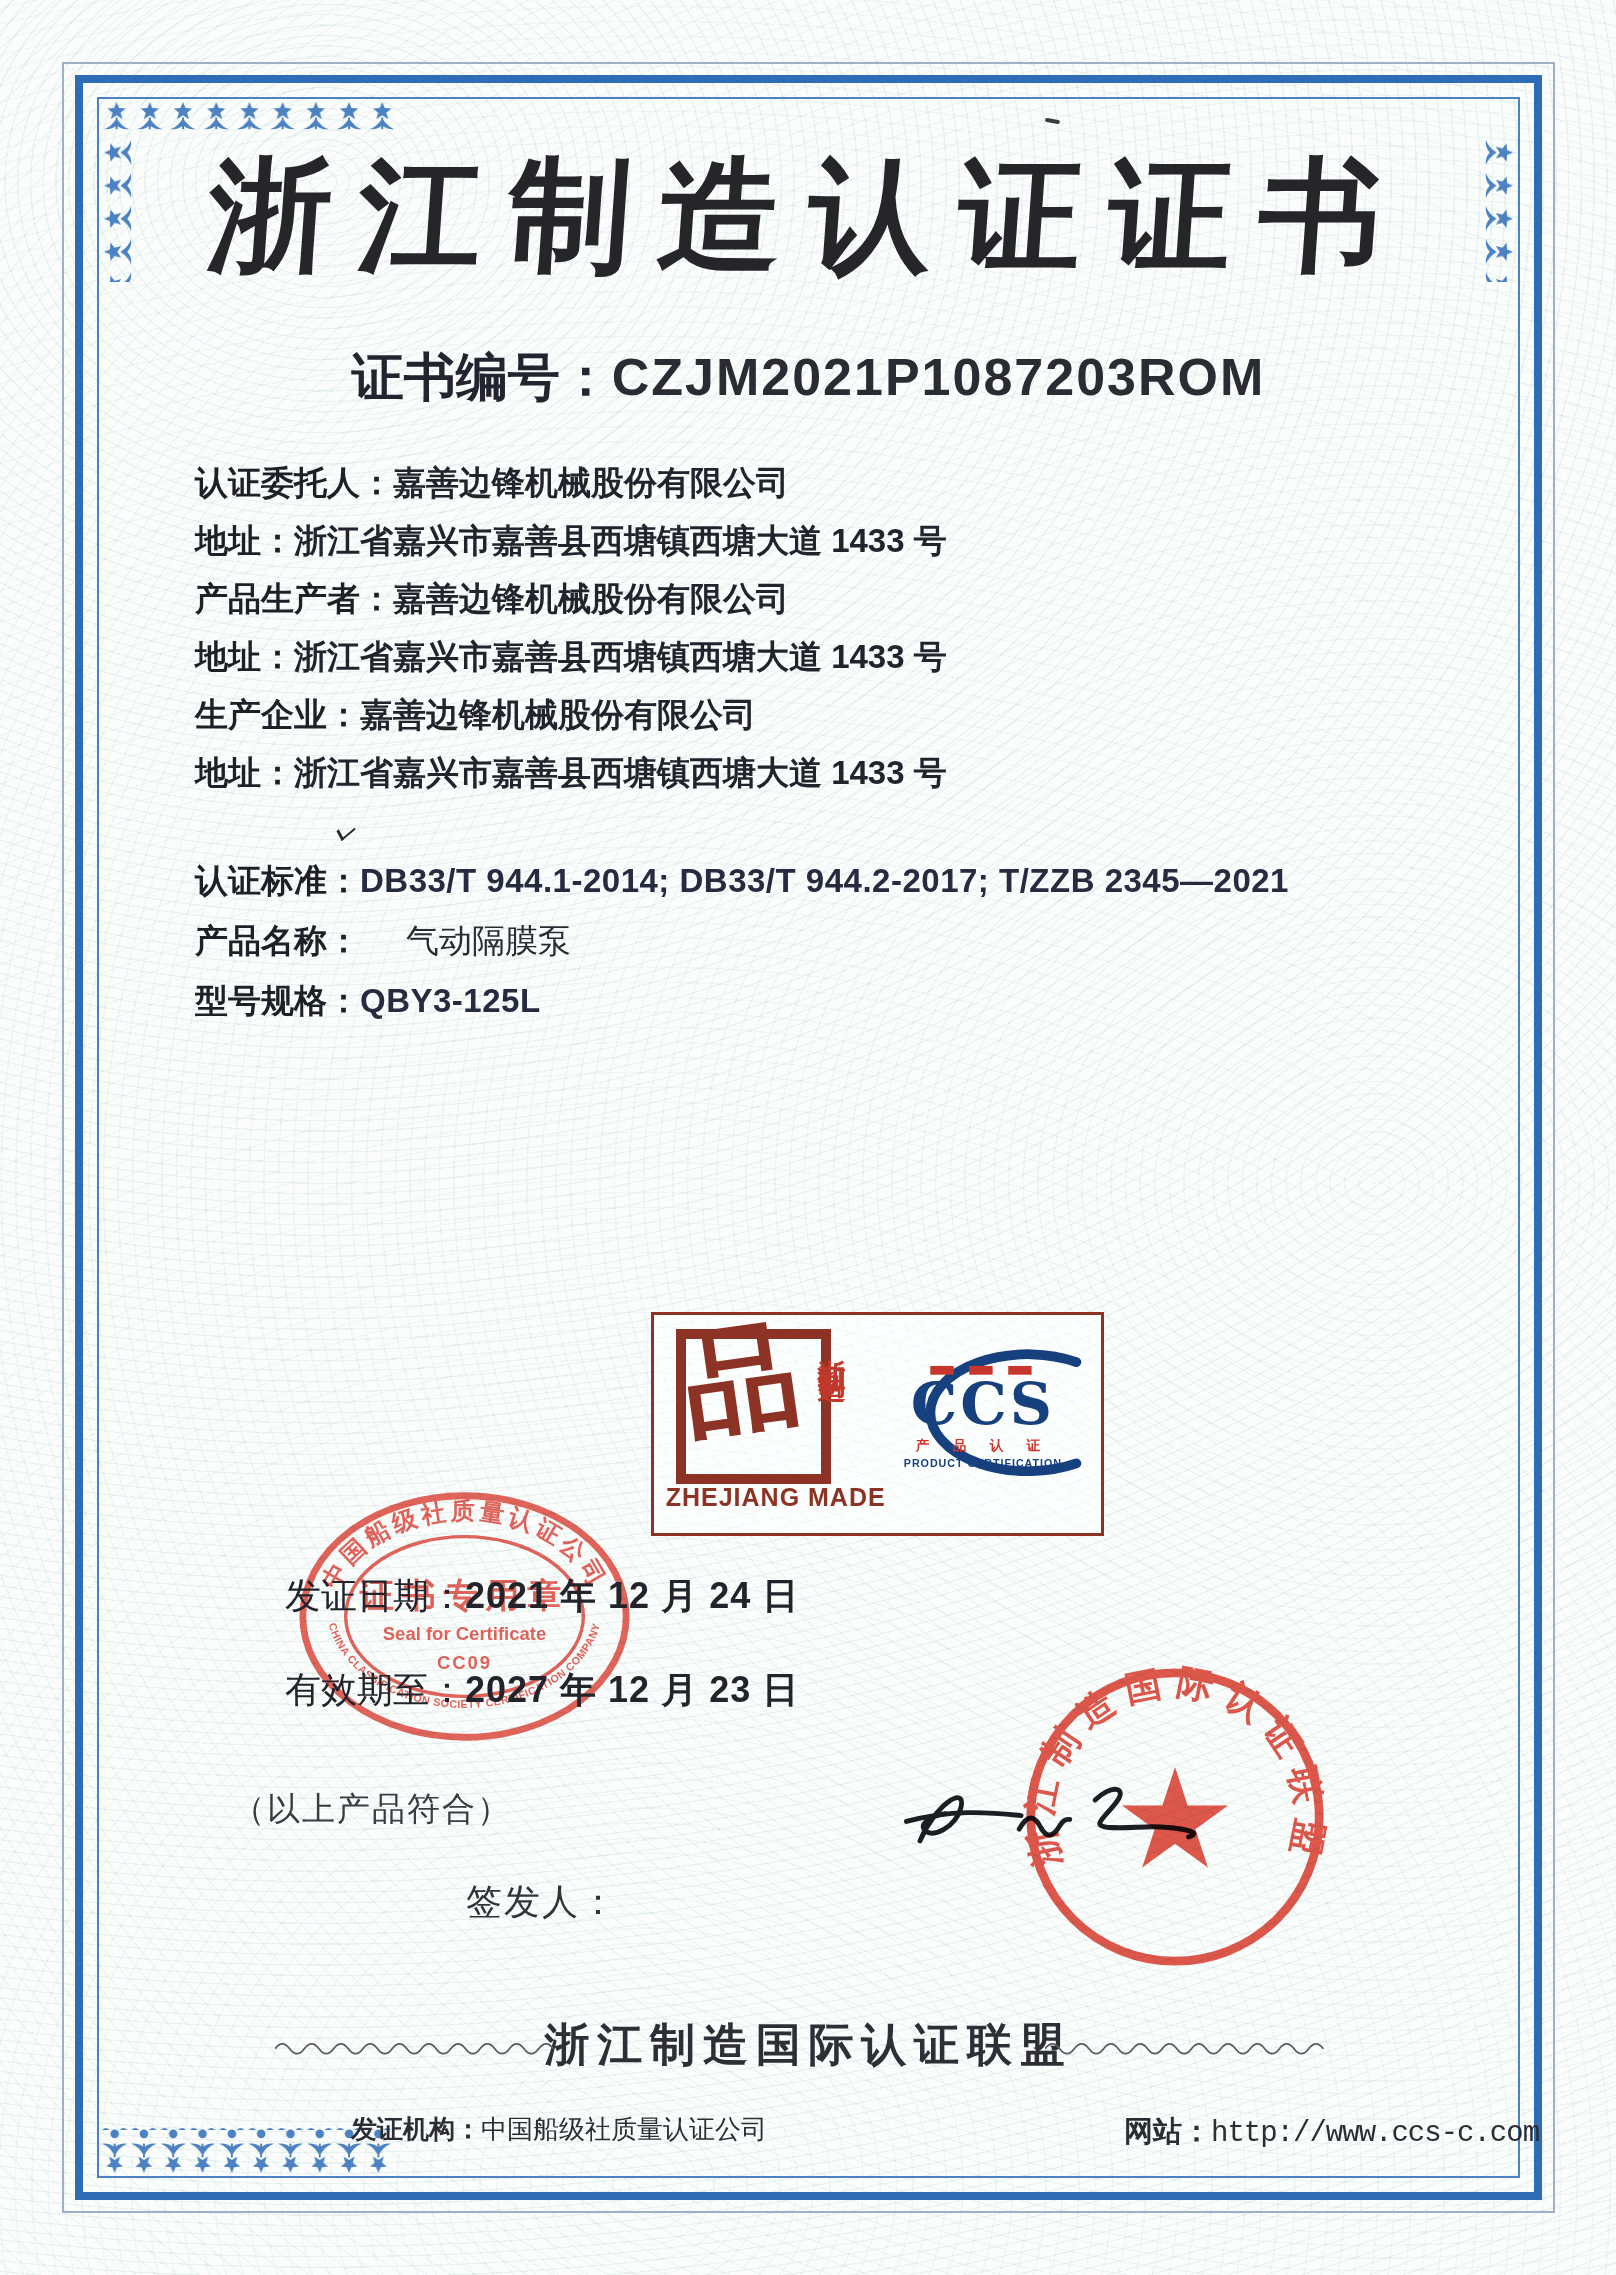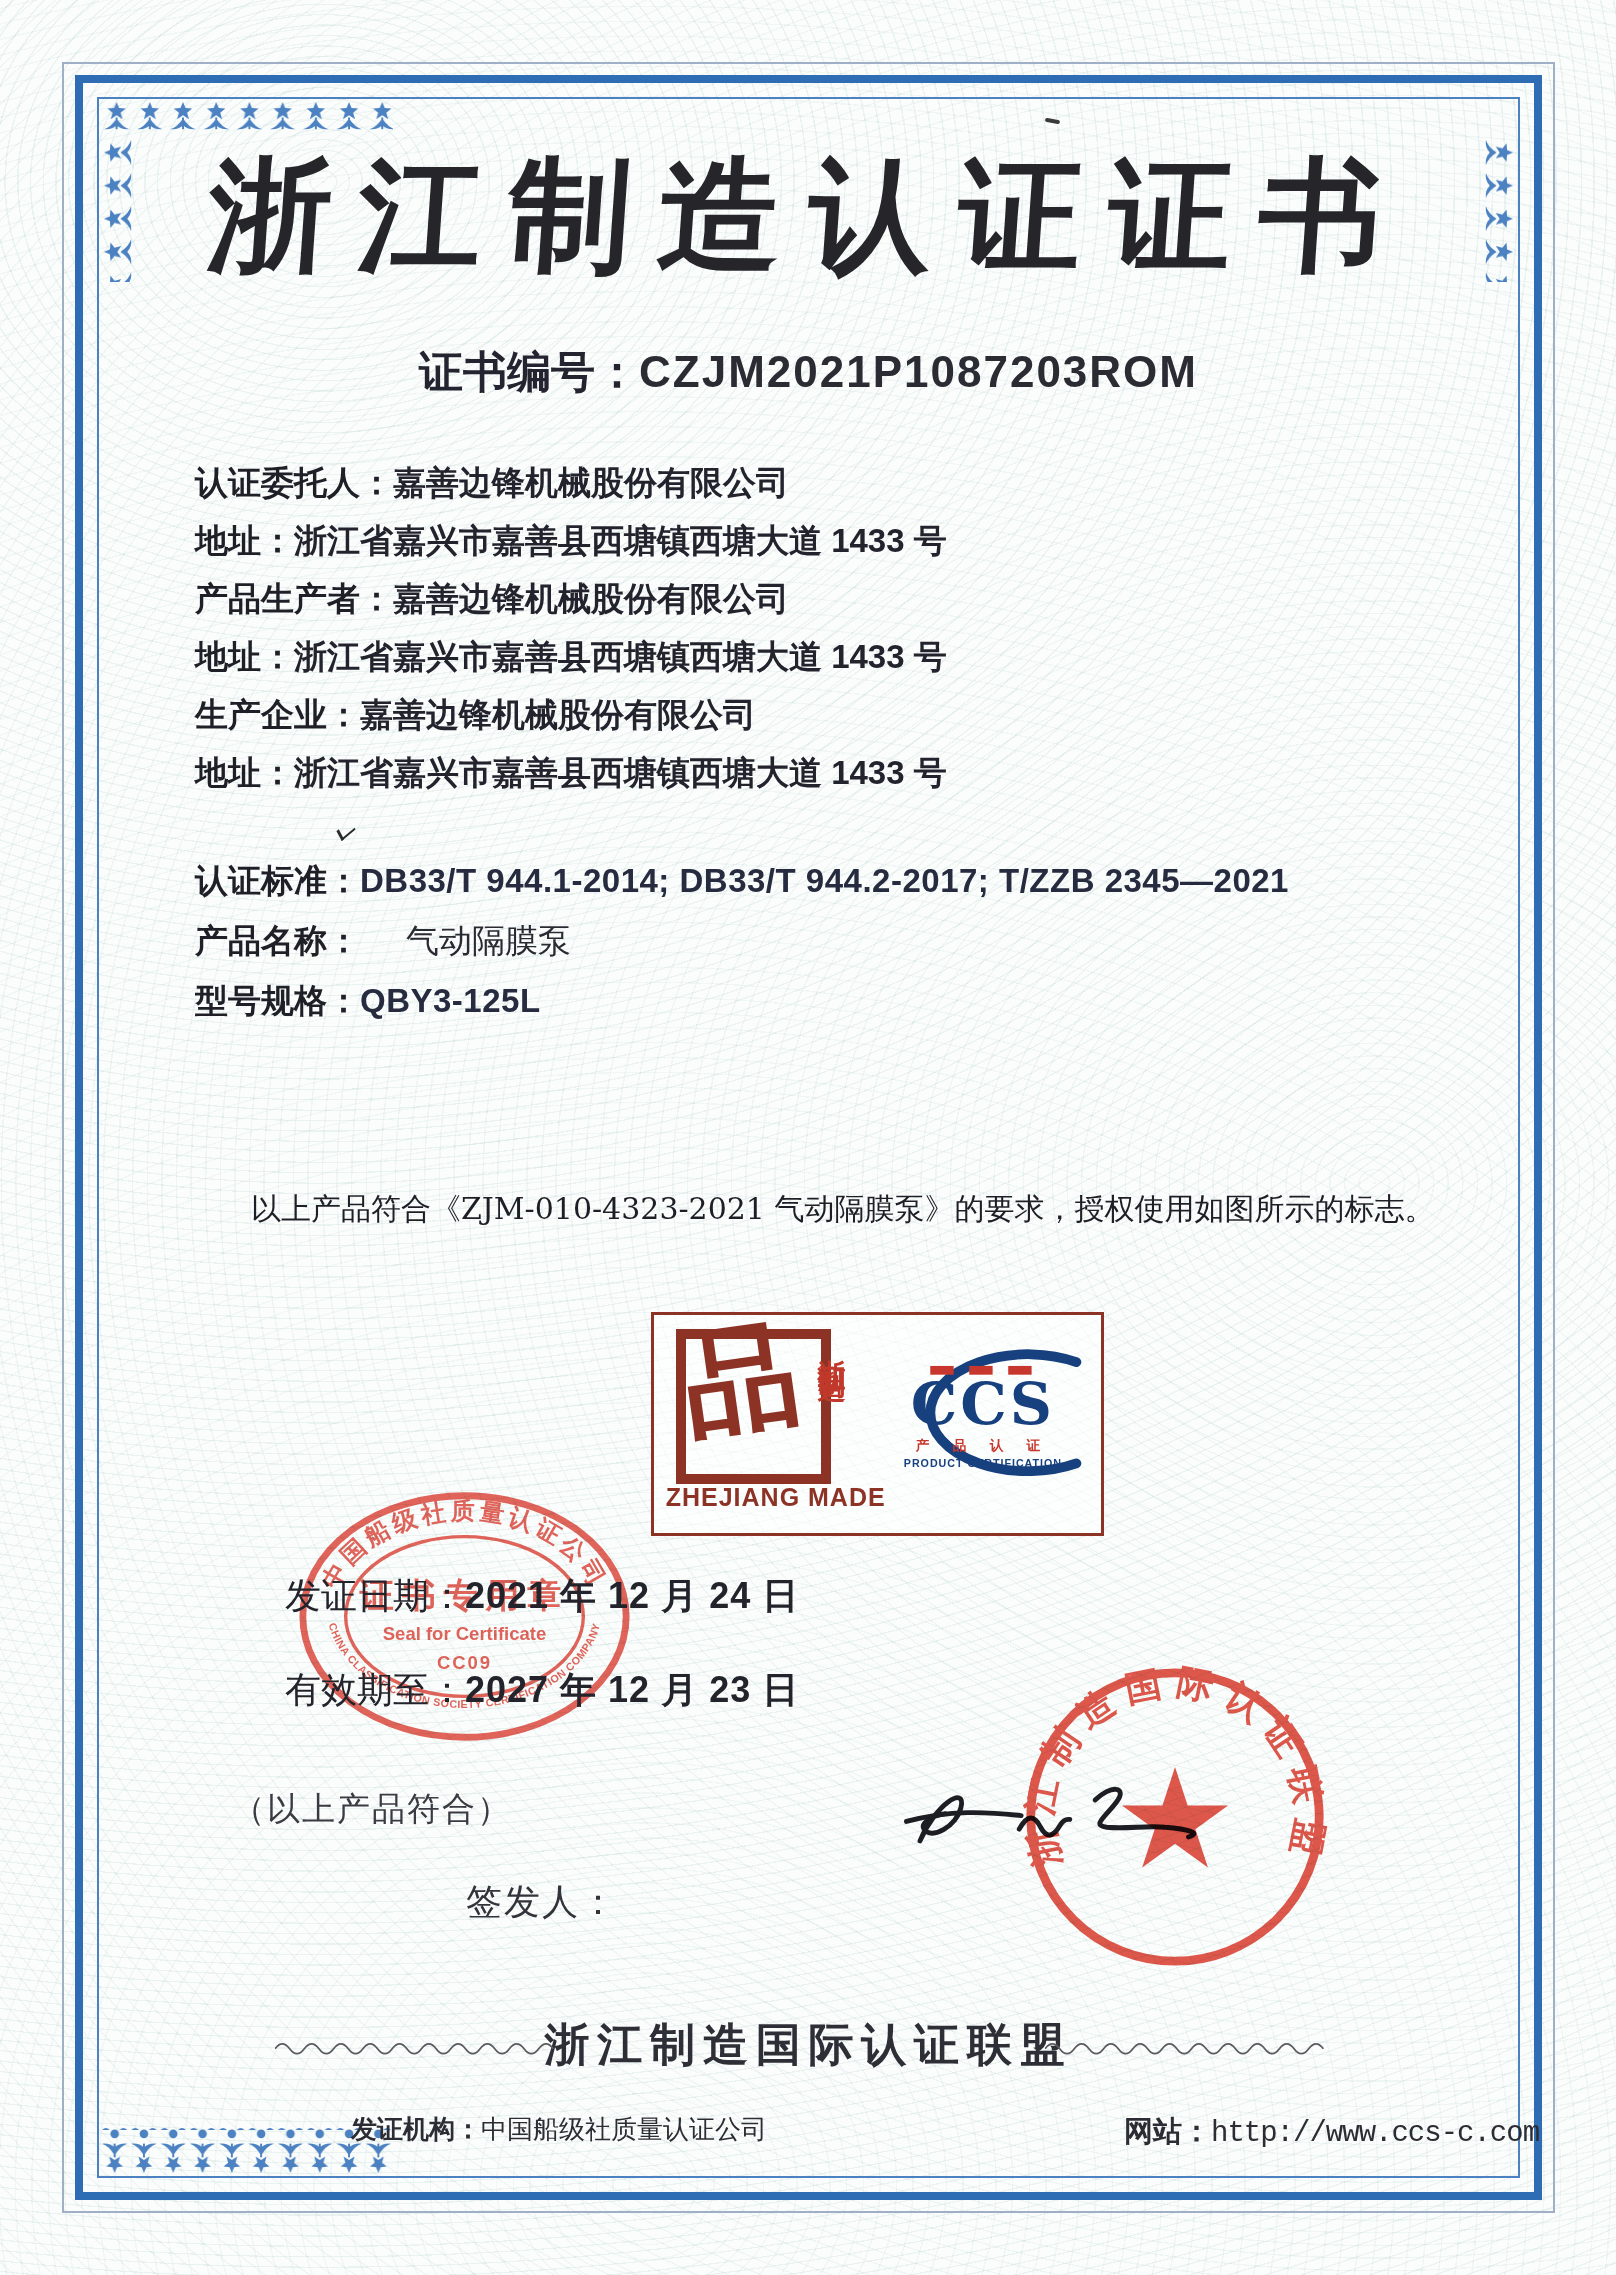--- a/index.html
+++ b/index.html
@@ -21,21 +21,21 @@
   .orn-top   {left:100px;right:100px;top:100px;height:35px;}
   .orn-bottom{left:100px;right:100px;bottom:100px;height:49px;}
   .orn-left  {left:100px;top:136px;bottom:149px;width:35px;}
   .orn-right {right:100px;top:136px;bottom:149px;width:35px;}
   
   .title{
     left:0;right:0;top:135px;text-align:center;
     font-family:"DejaVu Serif", serif;font-weight:900;font-size:123px;
     letter-spacing:27px;color:#26262a;transform:skewX(-4deg);white-space:nowrap;
   }
-  .certno{left:0;right:0;top:343px;text-align:center;font-size:44px;white-space:nowrap;}
+  .certno{left:0;right:0;top:343px;text-align:center;font-size:52px;white-space:nowrap;}
   .certno .lab{font-weight:700;color:#242430;}
   .certno .num{font-weight:700;letter-spacing:2px;color:#2b2b33;}
   .fields{left:195px;top:466px;width:1239px;}
   .specs {left:195px;top:864px;width:1239px;}
   .frow{font-size:33px;line-height:1;margin-bottom:25px;white-space:nowrap;}
   .specs .frow{margin-bottom:27px;}
   .frow .lab{font-weight:700;color:#1f1f28;}
   .frow .val{font-weight:700;color:#23232e;}
   .frow .val.std{color:#262b3f;letter-spacing:0.5px;font-stretch:condensed;}
   .frow .val.kaiti{font-family:"DejaVu Serif", serif;font-weight:400;color:#2a2a32;margin-left:46px;}
@@ -158,21 +158,20 @@
     <div class="frow"><span class="lab">地址：</span><span class="val">浙江省嘉兴市嘉善县西塘镇西塘大道 1433 号</span></div>
   </div>
 
   <div class="abs specs">
     <div class="frow"><span class="lab">认证标准：</span><span class="val std">DB33/T 944.1-2014; DB33/T 944.2-2017; T/ZZB 2345—2021</span></div>
     <div class="frow"><span class="lab">产品名称：</span><span class="val kaiti">气动隔膜泵</span></div>
     <div class="frow"><span class="lab">型号规格：</span><span class="val std">QBY3-125L</span></div>
   </div>
 
   <div class="abs statement">
-    <div class="l1">以上产品符合《ZJM-010-4323-2021 气动隔膜泵》的要求，授权使用如图所示的标志。</div>
   </div>
 
   <div class="abs logo-box">
     <div class="zj">
       <div class="zj-frame"></div>
       <div class="zj-glyph">品</div>
       <div class="zj-vert">浙江制造</div>
       <div class="zj-cap">ZHEJIANG MADE</div>
     </div>
     <div class="ccs">

